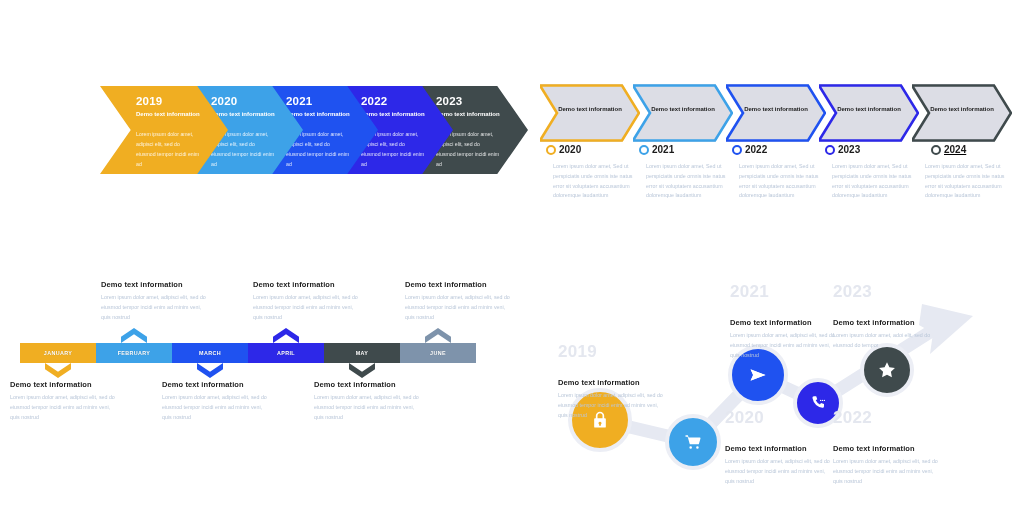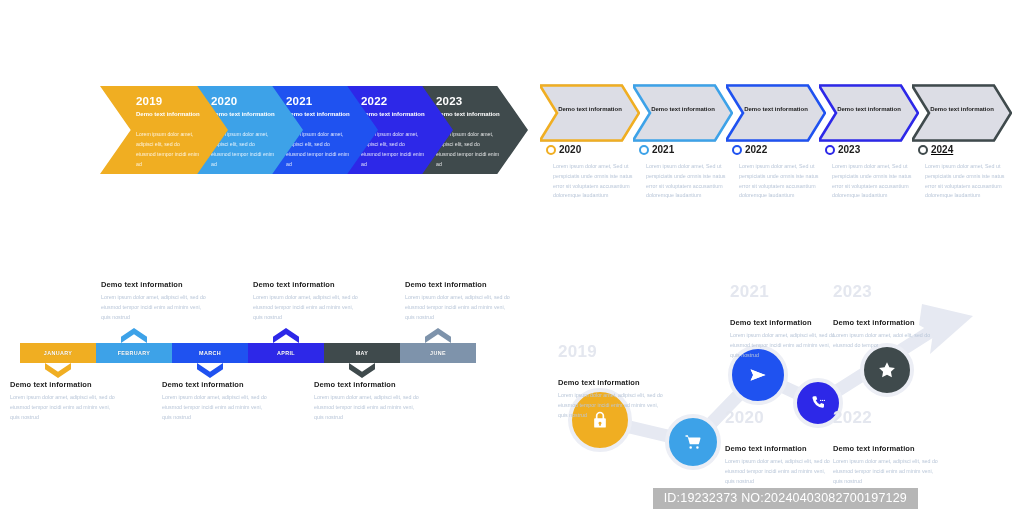--- a/index.html
+++ b/index.html
@@ -197,21 +197,21 @@
         <span class="yv">2023</span>
       </div>
       <div class="ocol body" style="left: 292px;">Lorem ipsum dolor amet, Sed ut perspiciatis unde omnis iste natus error sit voluptatem accusantium doloremque laudantium</div>
       <div class="ochev" style="left: 372px; z-index: 6;">
         <div class="shape"></div>
         <svg class="outline" viewBox="0 0 100 58" preserveAspectRatio="none">
           <polygon points="0,1.5 82,1.5 99,29 82,56.5 0,56.5 17,29" fill="none" stroke="#3F4A4C" stroke-width="2.6"></polygon>
         </svg>
         <div class="lbl">Demo text information</div>
       </div>
-      <div class="yrmark" style="left: 378px; text-decoration: underline;">
+      <div class="yrmark" style="left: 391px; text-decoration: underline;">
         <span class="dot" style="border-color:#3F4A4C"></span>
         <span class="yv">2024</span>
       </div>
       <div class="ocol body" style="left: 385px;">Lorem ipsum dolor amet, Sed ut perspiciatis unde omnis iste natus error sit voluptatem accusantium doloremque laudantium</div>
     </div>
 
   <div id="panel3">
       <div class="mbar" style="left: 20px; background: rgb(240, 174, 34);">
         <span class="mlabel">JANUARY</span>
       </div>
@@ -326,15 +326,14 @@
           </svg>
         </span>
       </div>
       <div class="gyear" style="left: 303px; top: 2px;">2023</div>
       <div class="gcol" style="left: 303px; top: 38px;">
         <div class="hdg">Demo text information</div>
         <div class="body">Lorem ipsum dolor amet, adoi elit, sed do eiusmod do tempor</div>
       </div>
     </div>
 
-  <div id="wm-id">ID:19232373 NO:20240403082700197129</div>
 
 </div>
 
 </body></html>

